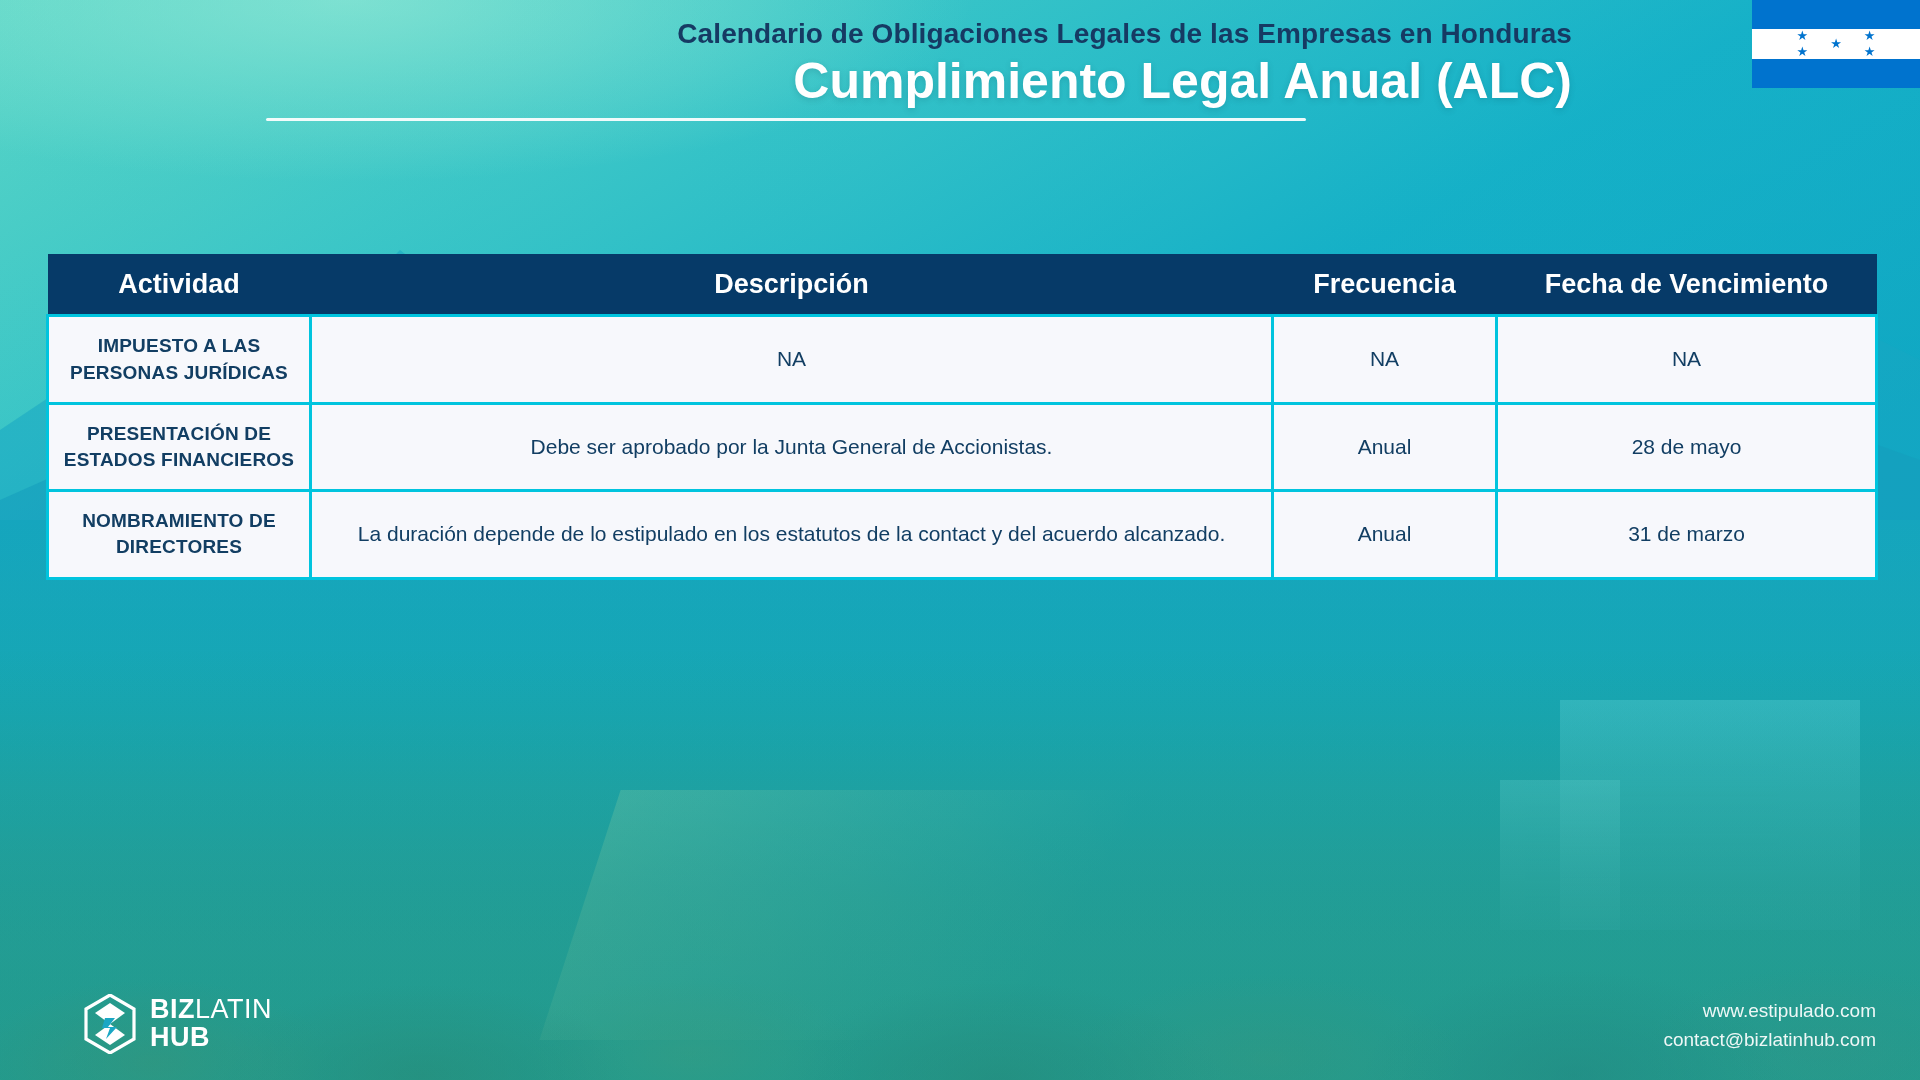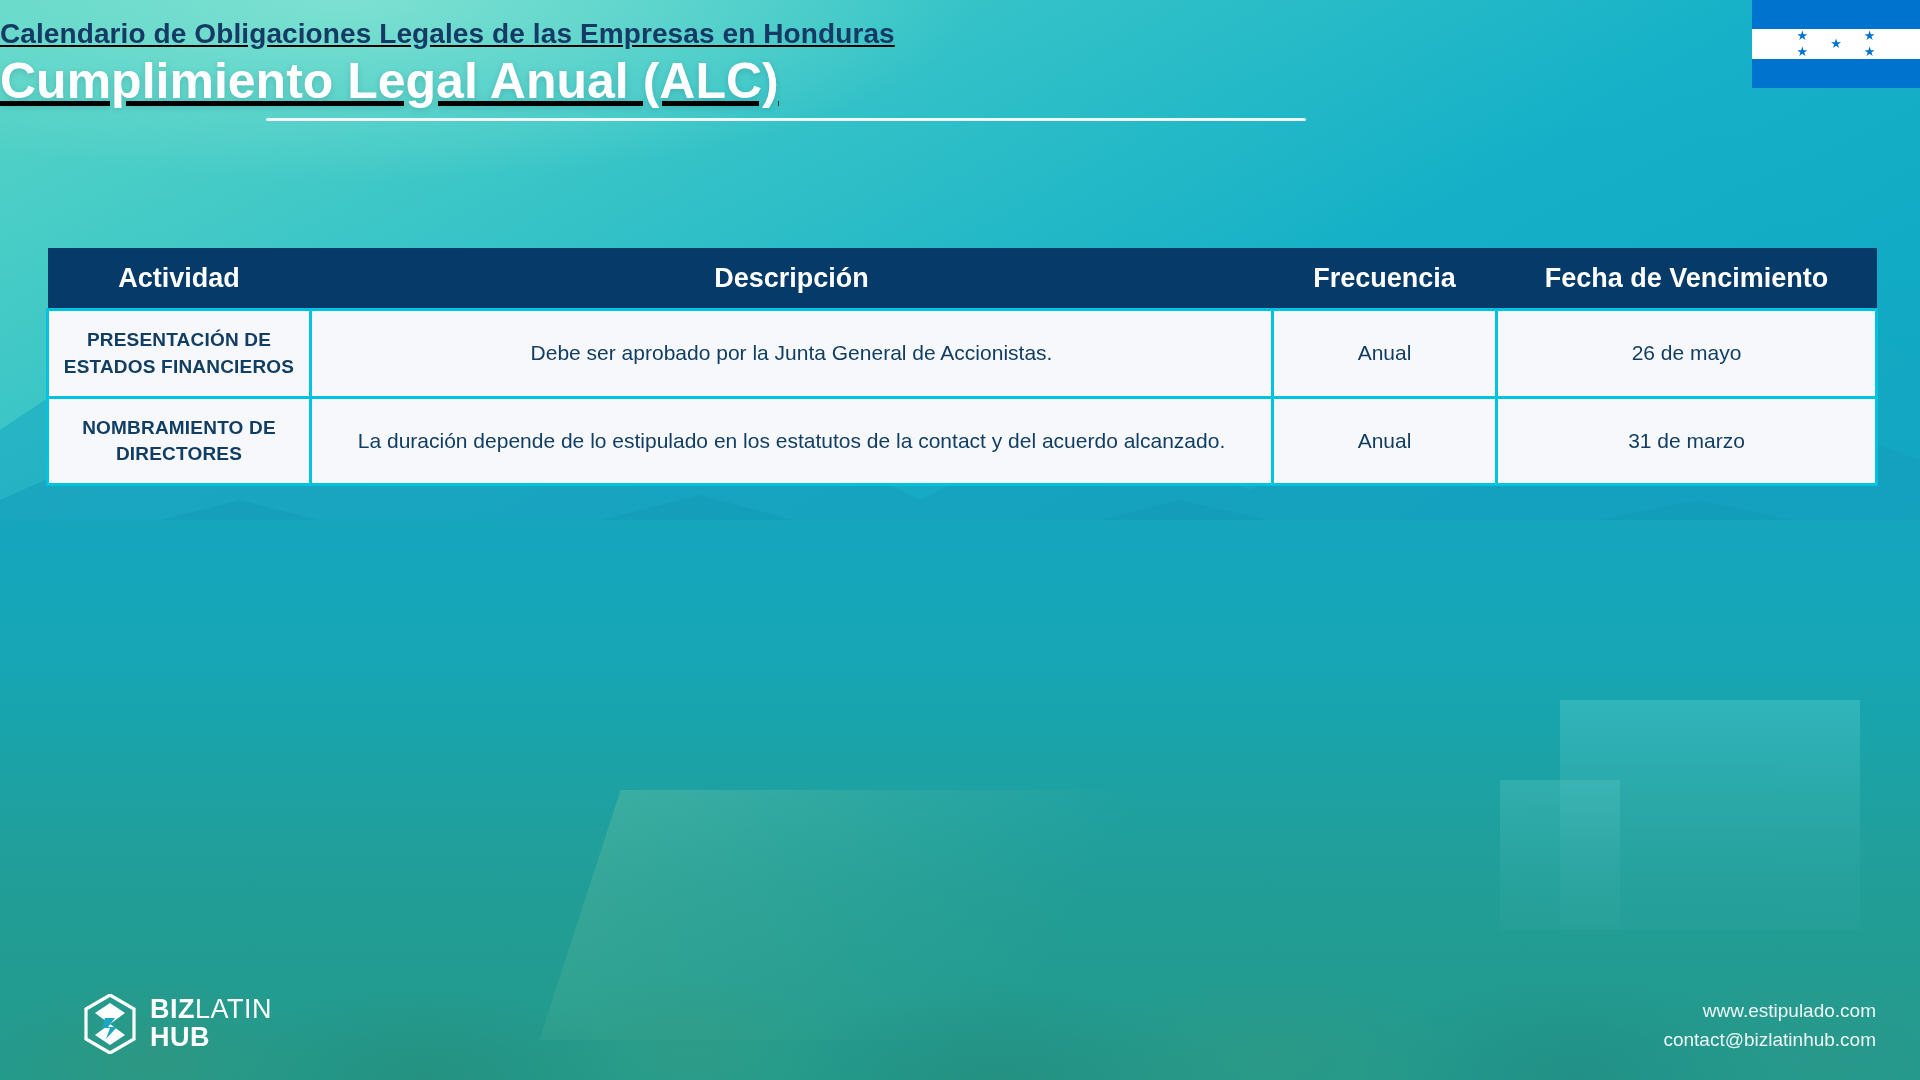--- a/index.html
+++ b/index.html
@@ -53,21 +53,21 @@
     transform:skewX(-18deg);
   }
   .veil {
     position:absolute; inset:0;
     background:linear-gradient(180deg, rgba(0,160,180,.06) 0%, rgba(0,150,170,.10) 55%, rgba(0,150,160,.18) 100%);
   }
 
   
   #header {
     position:absolute; z-index:3; left:0; top:18px; width:1692px;
-    text-align:left; padding-right:120px;text-decoration:underline;
+    text-align:right; padding-right:120px;
   }
   .subtitle {
     color:#163a63;
     font-size:28px; font-weight:700; letter-spacing:.1px;
     font-family:"Liberation Sans", sans-serif;
   }
   .maintitle {
     color:#ffffff;
     font-size:50px; font-weight:700; line-height:1.08;
     margin-top:4px;
@@ -88,21 +88,21 @@
   .flag-white { background:#ffffff; position:relative; }
   .stars {
     position:absolute; inset:0; display:flex; align-items:center; justify-content:center;
     gap:22px; color:#0073CE; font-size:13px; line-height:1;
   }
   .starcol { display:flex; flex-direction:column; gap:3px; }
   .starcol.mid { gap:10px; }
 
   
   #table-wrap {
-    position:absolute; z-index:5; left:46px; top:248px; width:1491px;
+    position:absolute; z-index:5; left:46px; top:254px; width:1491px;
   }
   table { width:100%; border-collapse:collapse; table-layout:fixed; }
   thead th {
     background:#063A68; color:#ffffff;
     font-size:27px; font-weight:700; line-height:1.2;
     padding:14px 8px; vertical-align:middle; text-align:center;
     border:none;
   }
   .c1 { width:263px; }
   .c2 { width:962px; }
@@ -195,24 +195,30 @@
     <thead>
       <tr>
         <th>Actividad</th>
         <th>Descripción</th>
         <th>Frecuencia</th>
         <th>Fecha de Vencimiento</th>
       </tr>
     </thead>
     <tbody>
       <tr>
+        <td class="act">IMPUESTO A LAS PERSONAS JURÍDICAS</td>
+        <td>NA</td>
+        <td>NA</td>
+        <td>NA</td>
+      </tr>
+      <tr>
         <td class="act">PRESENTACIÓN DE ESTADOS FINANCIEROS</td>
         <td>Debe ser aprobado por la Junta General de Accionistas.</td>
         <td>Anual</td>
-        <td>26 de mayo</td>
+        <td>28 de mayo</td>
       </tr>
       <tr>
         <td class="act">NOMBRAMIENTO DE DIRECTORES</td>
         <td>La duración depende de lo estipulado en los estatutos de la contact y del acuerdo alcanzado.</td>
         <td>Anual</td>
         <td>31 de marzo</td>
       </tr>
     </tbody>
   </table>
 </div>

